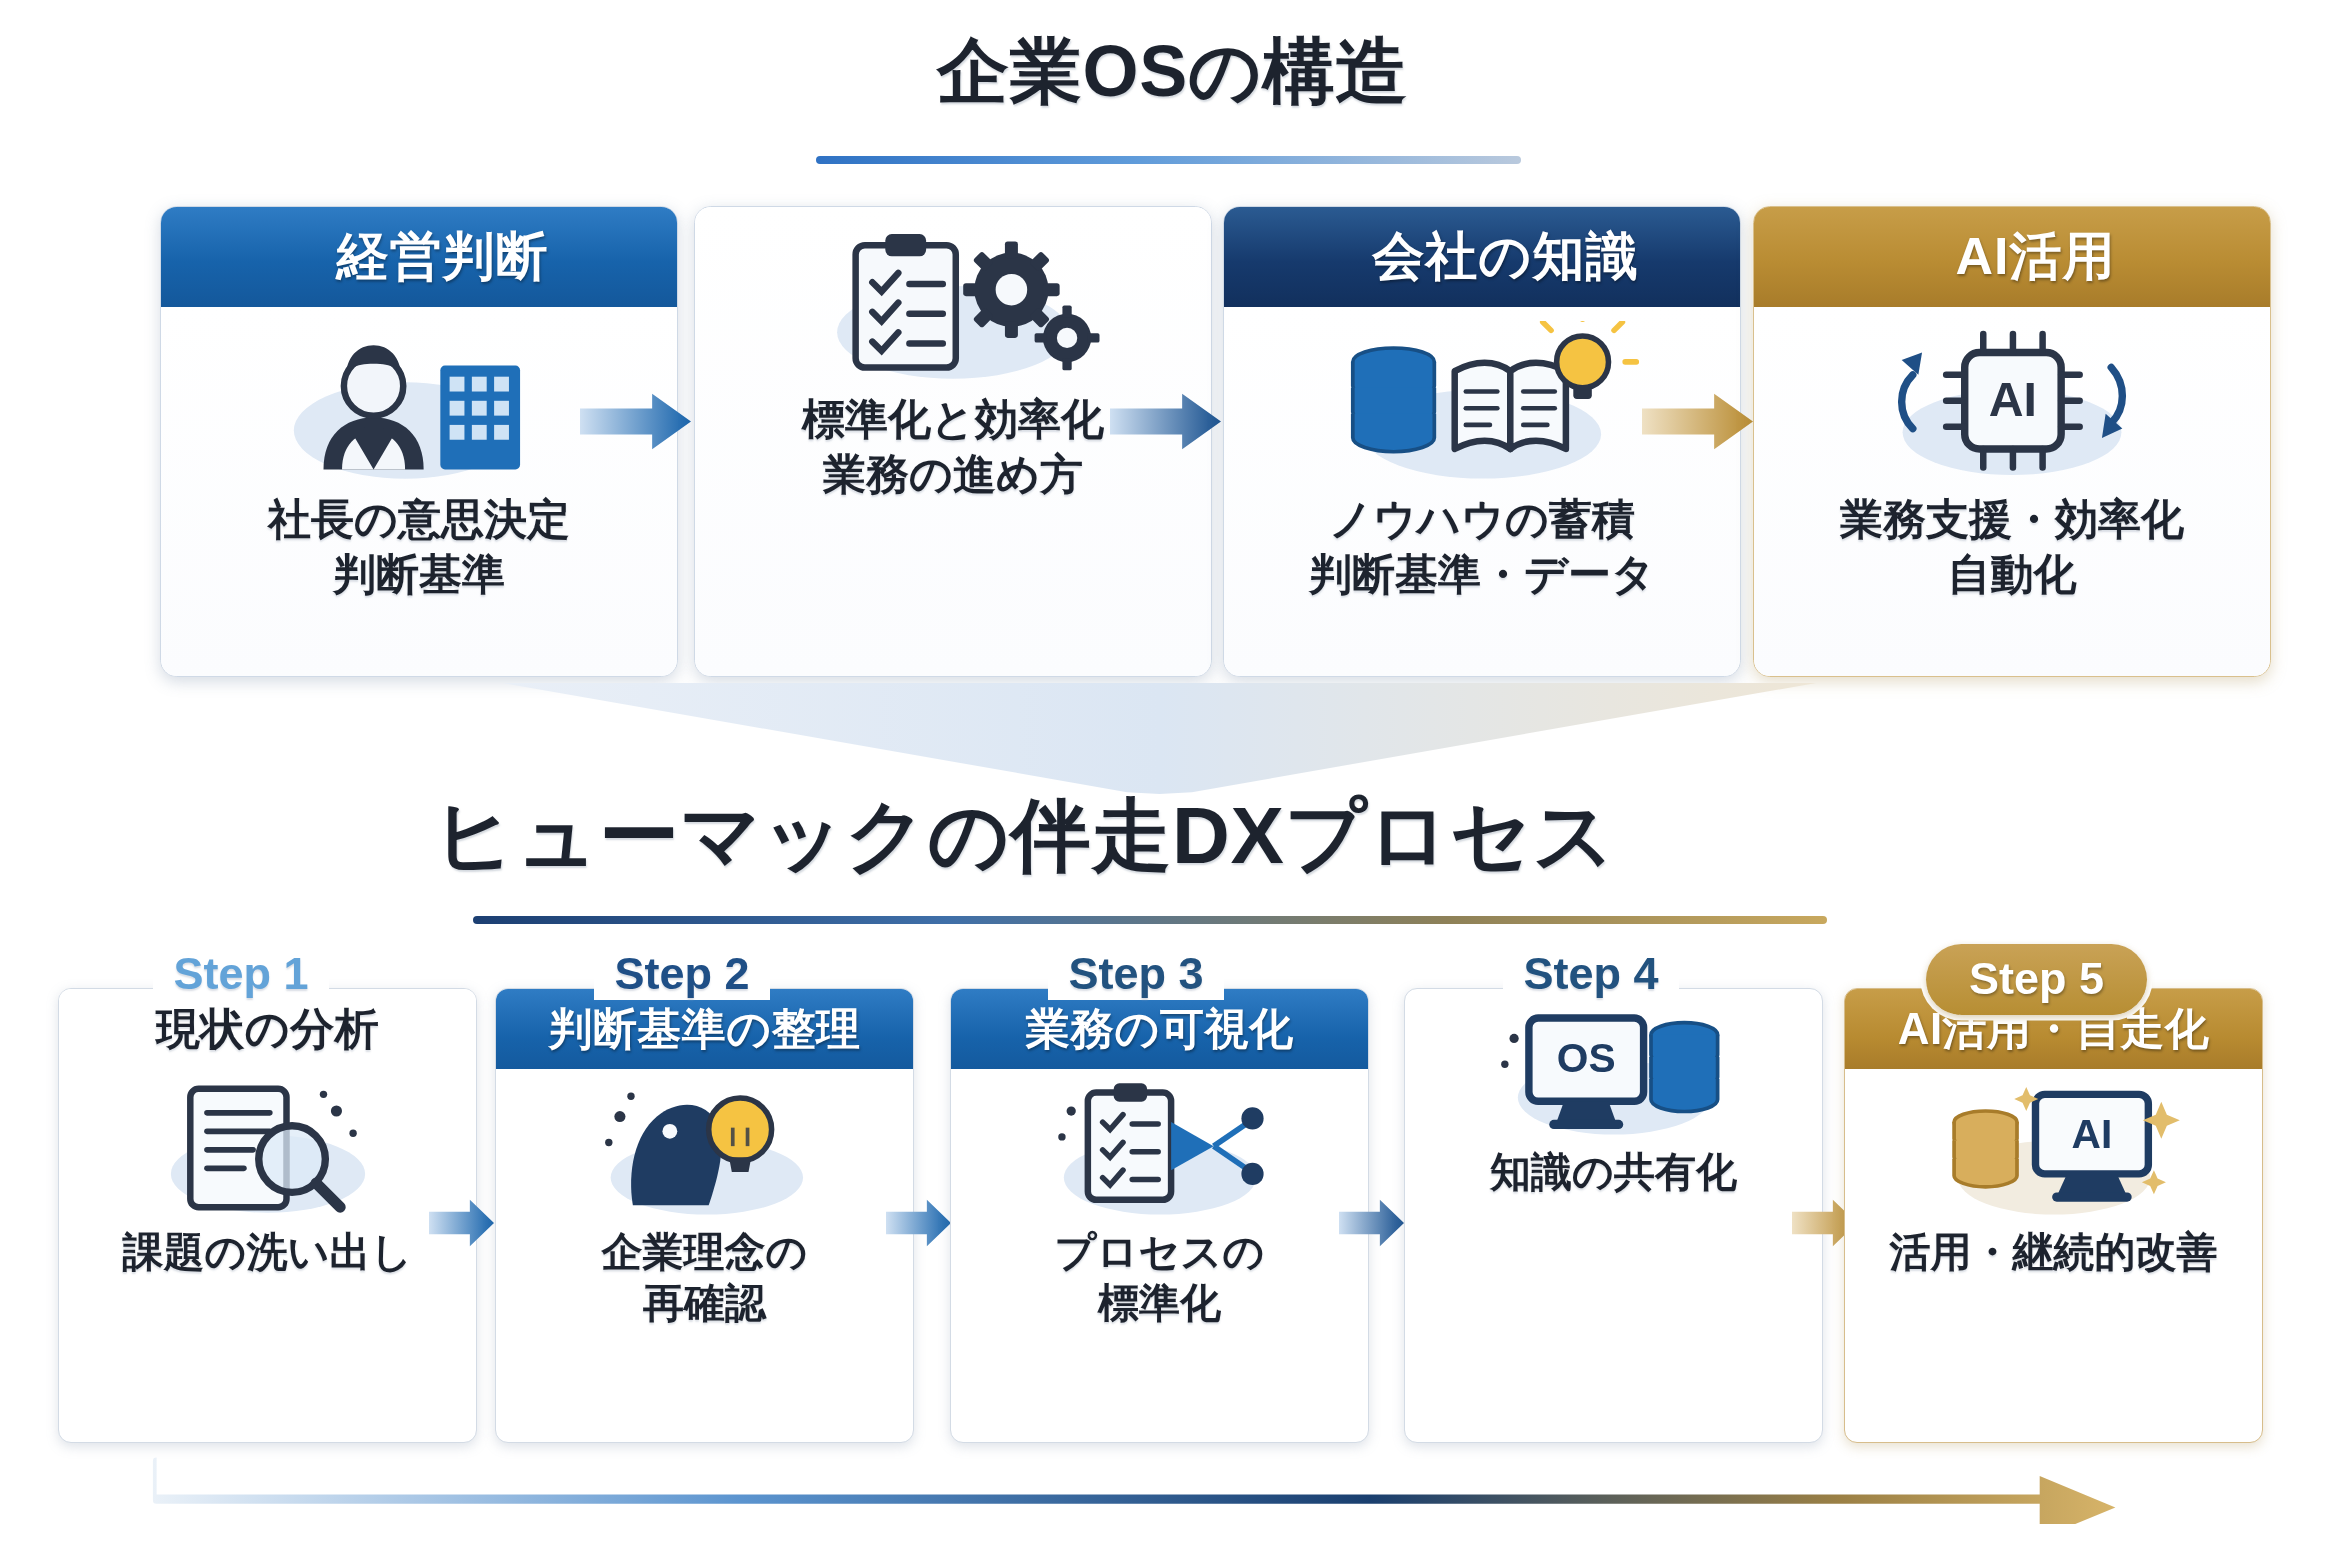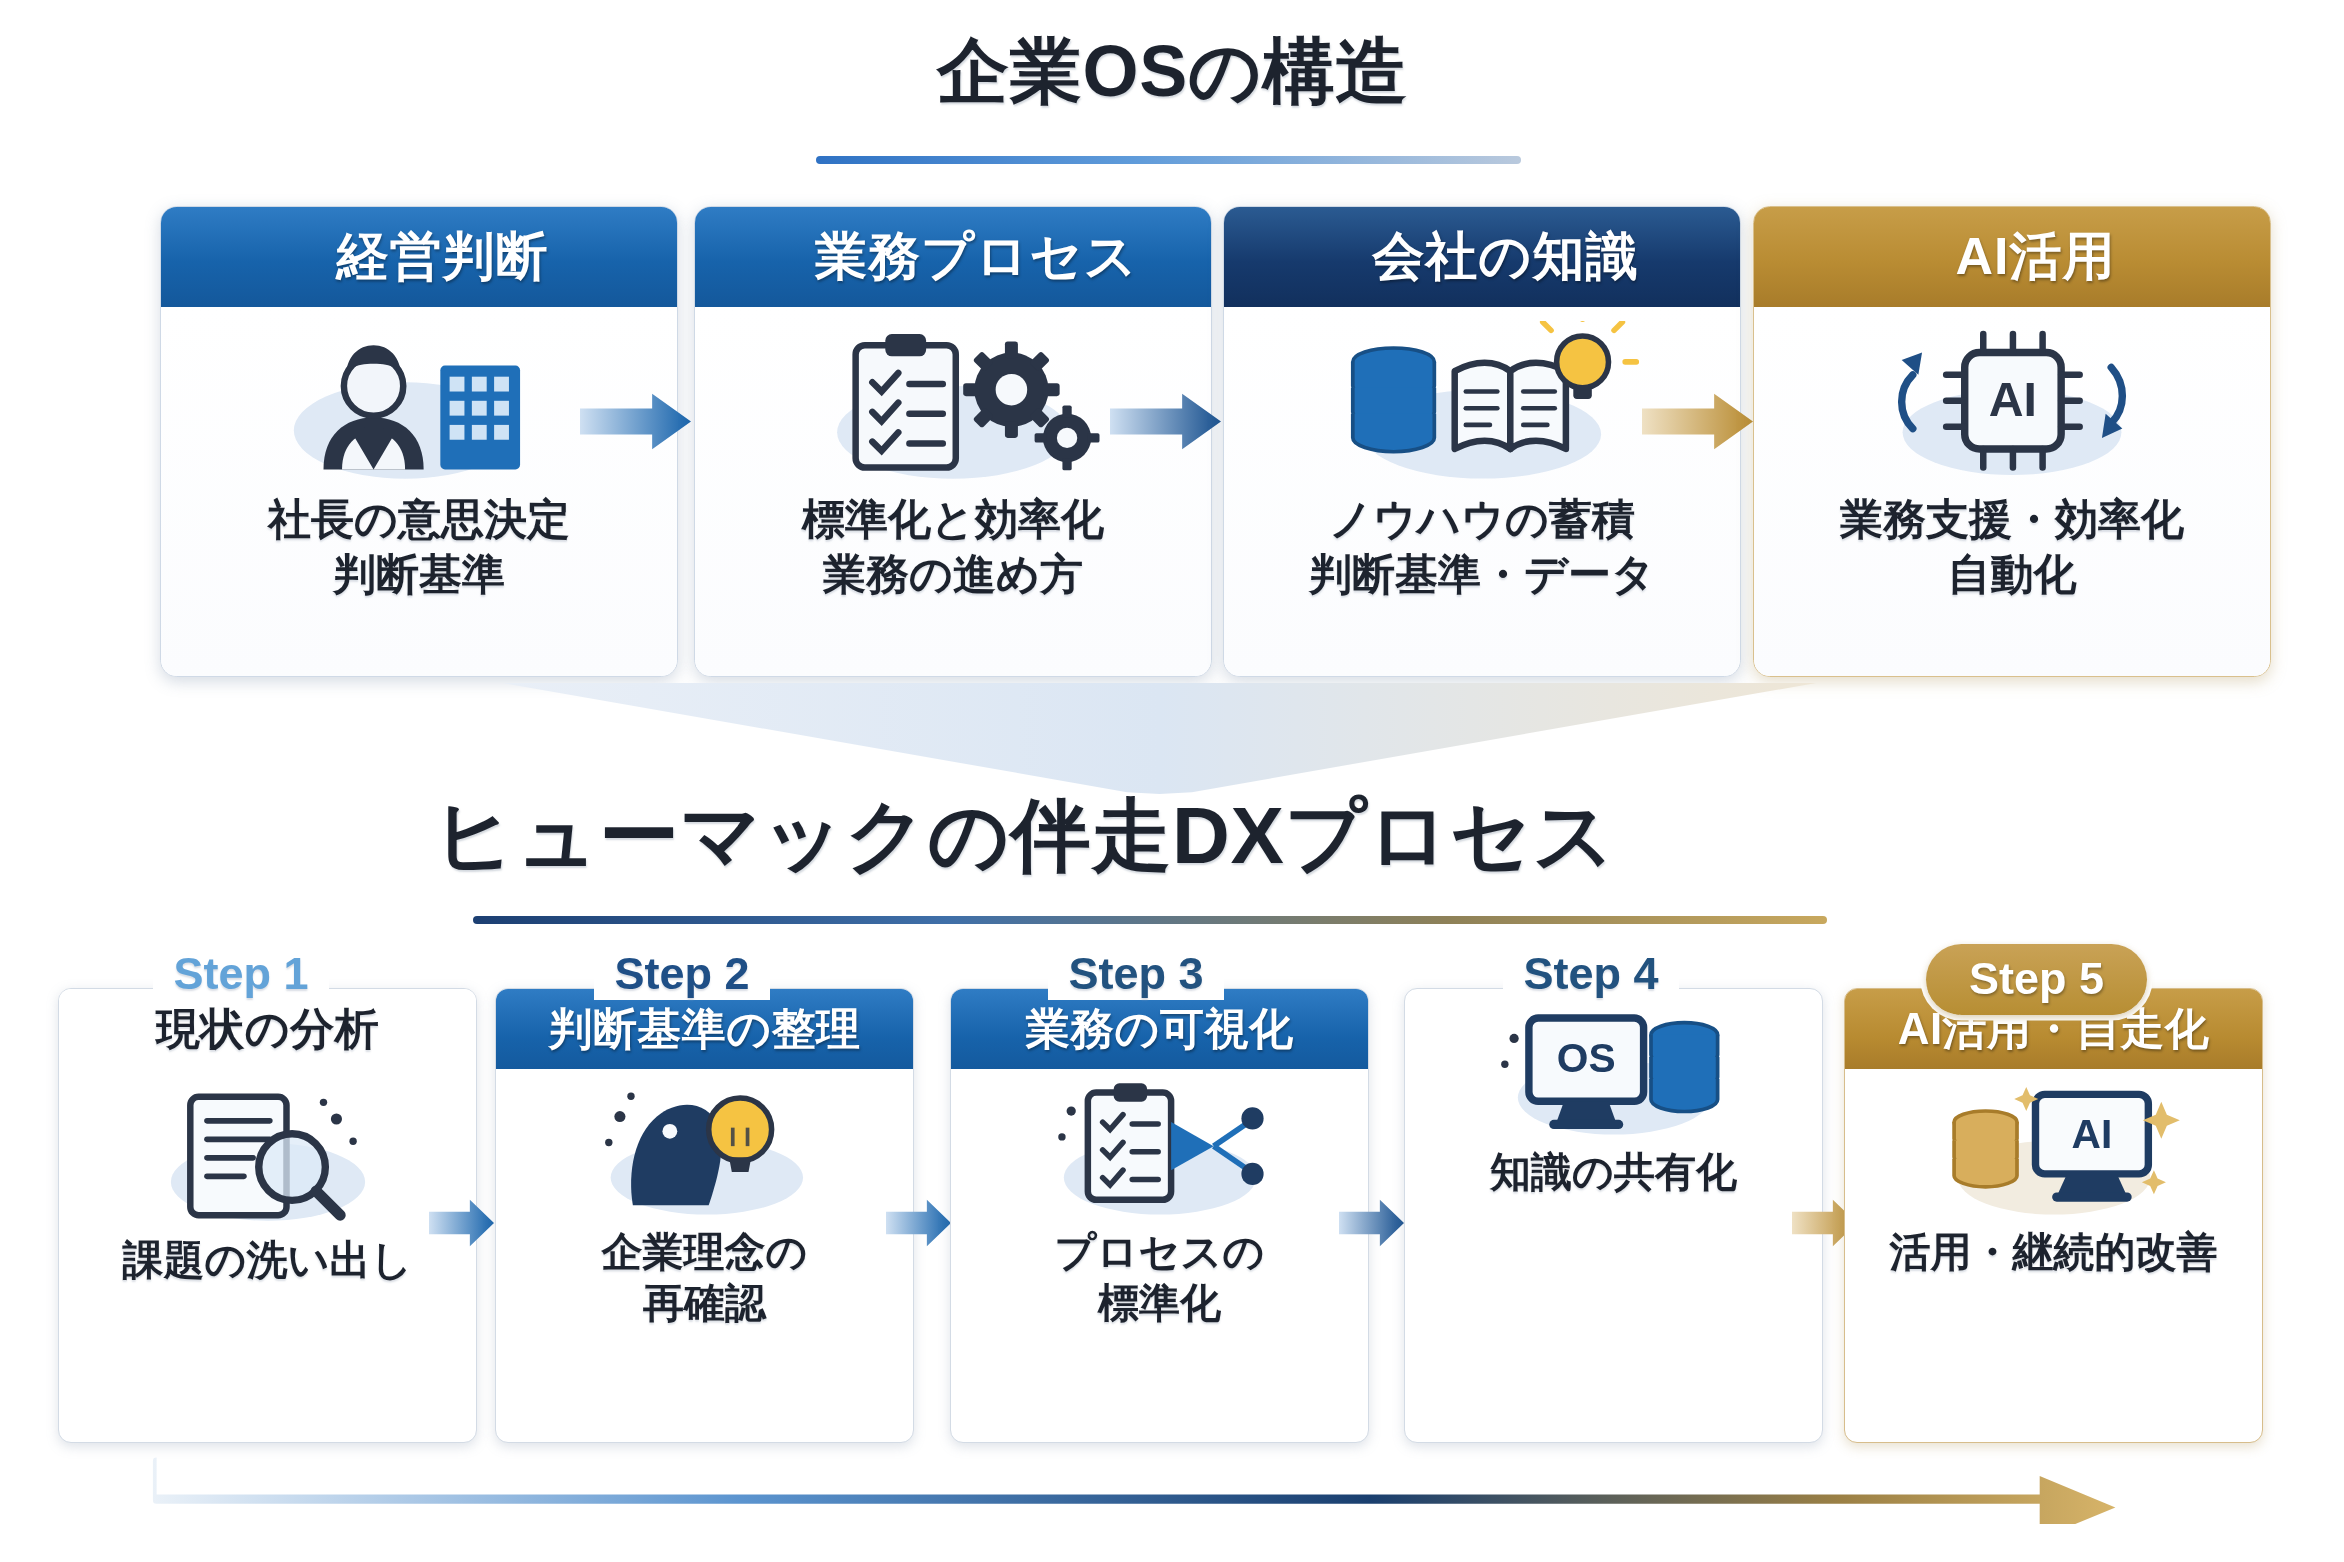--- a/index.html
+++ b/index.html
@@ -98,21 +98,21 @@
   .sh-blue-b{ background: linear-gradient(180deg,#2f7cc4 0%, #1763ab 60%, #145a9e 100%); }
   .sh-navy  { background: linear-gradient(180deg,#2b5b92 0%, #163a6d 60%, #12315e 100%); }
   .sh-gold  { background: linear-gradient(180deg,#c79d48 0%, #b88b31 60%, #a87c2a 100%); }
   .step-body { flex: 1; display: flex; flex-direction: column; align-items: center; }
   .step-illus { height: 158px; width: 100%; display: flex; align-items: center; justify-content: center; }
   .step-caption {
     font-size: 41px; font-weight: 700; color: #1d232e; line-height: 1.25;
     text-align: center; white-space: nowrap;
     text-shadow: 0 1.9px 1.9px rgba(165,175,190,.4);
   }
-  #stcard1 { left: 58px; gap: 8px; }
+  #stcard1 { left: 58px; }
   #stcard2 { left: 495px; }
   #stcard3 { left: 950px; }
   #stcard4 { left: 1404px; }
   #stcard5 { left: 1844px; }
 
   
   .step-num {
     position: absolute; top: 948px; font-size: 45px; font-weight: 700;
     padding: 0 20.4px; background: #ffffff; white-space: nowrap;
     text-shadow: 0 1.9px 1.9px rgba(170,180,195,.45);
@@ -186,21 +186,20 @@
           <linearGradient id="ag1" x1="0" x2="1">
             <stop offset="0" stop-color="#cfe0f2"></stop>
             <stop offset="1" stop-color="#1763ab"></stop>
           </linearGradient>
         </defs>
       <path d="M0 20h78V4l42 30-42 30V48H0z" fill="url(#ag1)"></path>
     </svg>
   </div>
 
   <div class="os-card" id="oscard2">
-    <div class="os-head head-blue2">業務プロセス</div>
     <div class="os-body">
       <div class="os-illus">
         <svg class="ico" width="306" height="167" viewBox="0 0 330 180">
           <ellipse cx="165" cy="120" rx="125" ry="50" fill="#dfe9f5"></ellipse>
           <rect x="60" y="26" width="108" height="132" rx="10" fill="#f6f9fc" stroke="#2b3547" stroke-width="7"></rect>
           <rect x="92" y="14" width="44" height="24" rx="7" fill="#2b3547"></rect>
           <g stroke="#2b3547" stroke-width="7" fill="none" stroke-linecap="round">
             <path d="M78 66l10 10 18-20"></path>
               <path d="M118 68h36"></path>
             <path d="M78 98l10 10 18-20"></path>

